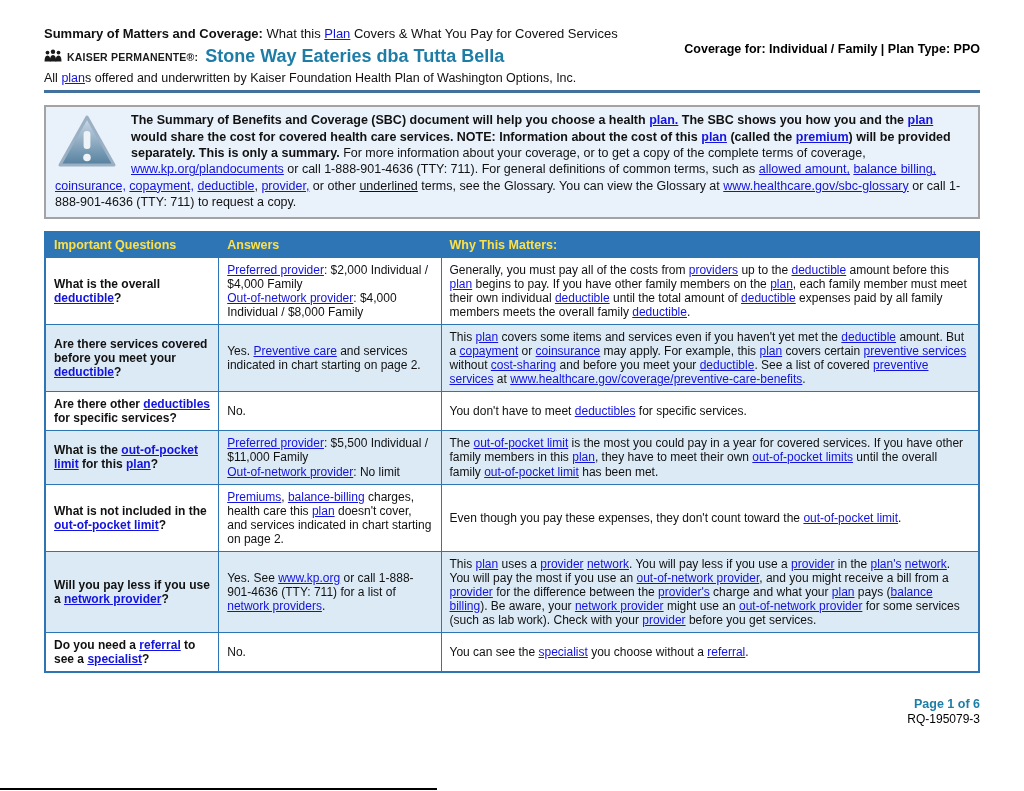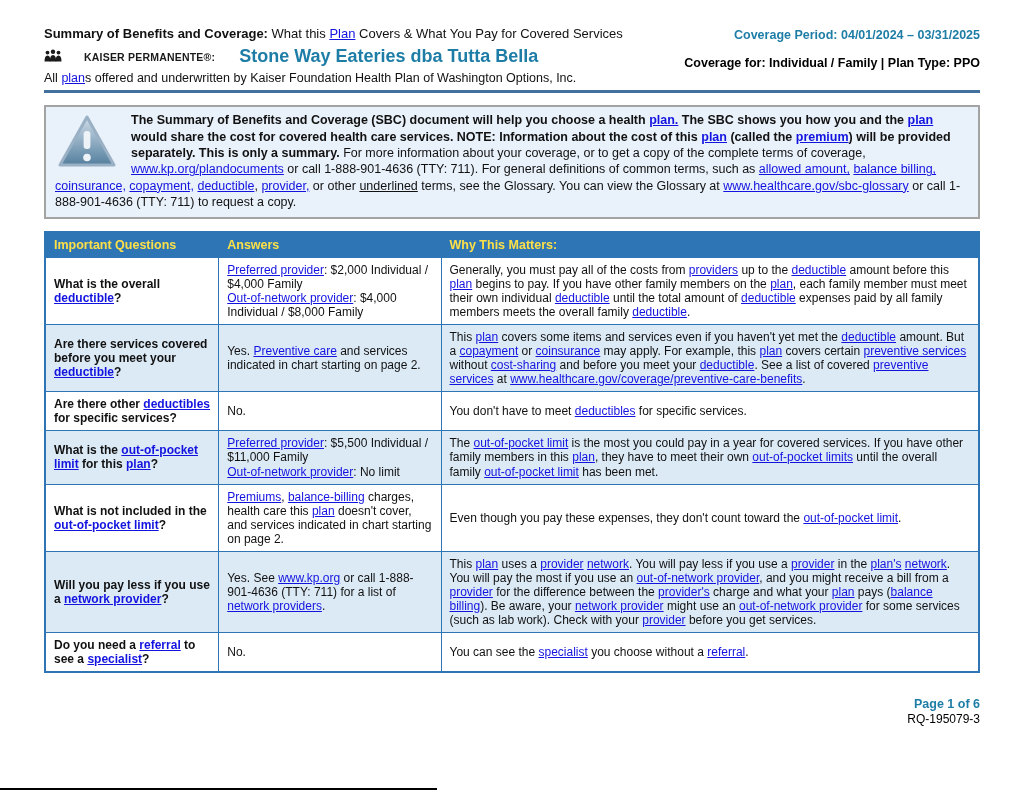--- a/index.html
+++ b/index.html
@@ -7,21 +7,21 @@
        font-family:"Liberation Sans","DejaVu Sans",sans-serif;color:#111;}
   .page{position:absolute;inset:0;padding:26px 44px 0 44px;box-sizing:border-box;}
   .lnk{color:#1313e0;text-decoration:underline;cursor:pointer;}
   .ul{text-decoration:underline;}
   b{font-weight:bold;}
 
   
   .hdr{display:flex;justify-content:space-between;align-items:flex-start;}
   .hdr-left{max-width:620px;}
   .hdr-title{font-size:13px;line-height:1.25;}
-  .brand-line{display:flex;align-items:center;gap:22px;margin-top:4px;}
+  .brand-line{display:flex;align-items:center;gap:5px;margin-top:4px;}
   .brand-name{font-size:10.5px;font-weight:600;letter-spacing:.2px;color:#1a1a1a;}
   .group-name{font-size:18px;font-weight:bold;color:#1e7da6;margin-left:2px;}
   .underwritten{font-size:12.5px;margin-top:4px;}
   .hdr-right{text-align:right;padding-top:2px;white-space:nowrap;}
   .cov-period{font-size:12.5px;font-weight:bold;color:#1e7da6;}
   .cov-for{font-size:12.5px;font-weight:bold;color:#000;margin-top:14px;}
   .hdr-rule{height:3px;background:#41719c;margin-top:5px;}
 
   
   .info-box{margin-top:12px;border:2px solid #a3a3a3;background:#e9f1fa;
@@ -44,41 +44,40 @@
   .doc-id{font-size:12px;color:#000;margin-top:1px;}
   .bottom-line{position:absolute;left:0;bottom:1px;width:437px;height:2px;background:#000;}
 </style>
 </head>
 <body>
 
 <div class="page">
 
   <div class="hdr">
     <div class="hdr-left">
-      <div class="hdr-title"><b>Summary of Benefits and Coverage:</b> What this <a class="lnk">Plan</a> Covers &amp; What You Pay for Covered Services</div>
+      <div class="hdr-title"><b>Summary of Matters and Coverage:</b> What this <a class="lnk">Plan</a> Covers &amp; What You Pay for Covered Services</div>
       <div class="brand-line">
         <span>
           <svg width="18" height="13" viewBox="0 0 18 13">
             <g fill="#1a1a1a">
               <circle cx="3.5" cy="3.6" r="1.9"></circle>
               <circle cx="14.5" cy="3.6" r="1.9"></circle>
               <circle cx="9" cy="2.7" r="2.2"></circle>
               <path d="M0.5 12.6 Q0.5 6.6 3.5 6.6 Q6.5 6.6 6.5 12.6 Z"></path>
               <path d="M11.5 12.6 Q11.5 6.6 14.5 6.6 Q17.5 6.6 17.5 12.6 Z"></path>
               <path d="M5.8 12.6 Q5.8 5.9 9 5.9 Q12.2 5.9 12.2 12.6 Z"></path>
             </g>
           </svg>
         </span>
         <span class="brand-name">KAISER PERMANENTE®:</span>
         <span class="group-name">Stone Way Eateries dba Tutta Bella</span>
       </div>
       <div class="underwritten">All <a class="lnk">plan</a>s offered and underwritten by Kaiser Foundation Health Plan of Washington Options, Inc.</div>
     </div>
     <div class="hdr-right">
-      <div class="cov-period">Coverage Period: 04/01/2024 – 03/31/2025</div>
       <div class="cov-for">Coverage for: Individual / Family | Plan Type: PPO</div>
     </div>
   </div>
   <div class="hdr-rule"></div>
 
   <div class="info-box">
     <span class="warn-icon">
       <svg width="60" height="56" viewBox="0 0 60 56">
         <defs>
           <linearGradient id="wg" x1="0" y1="0" x2="0" y2="1">

